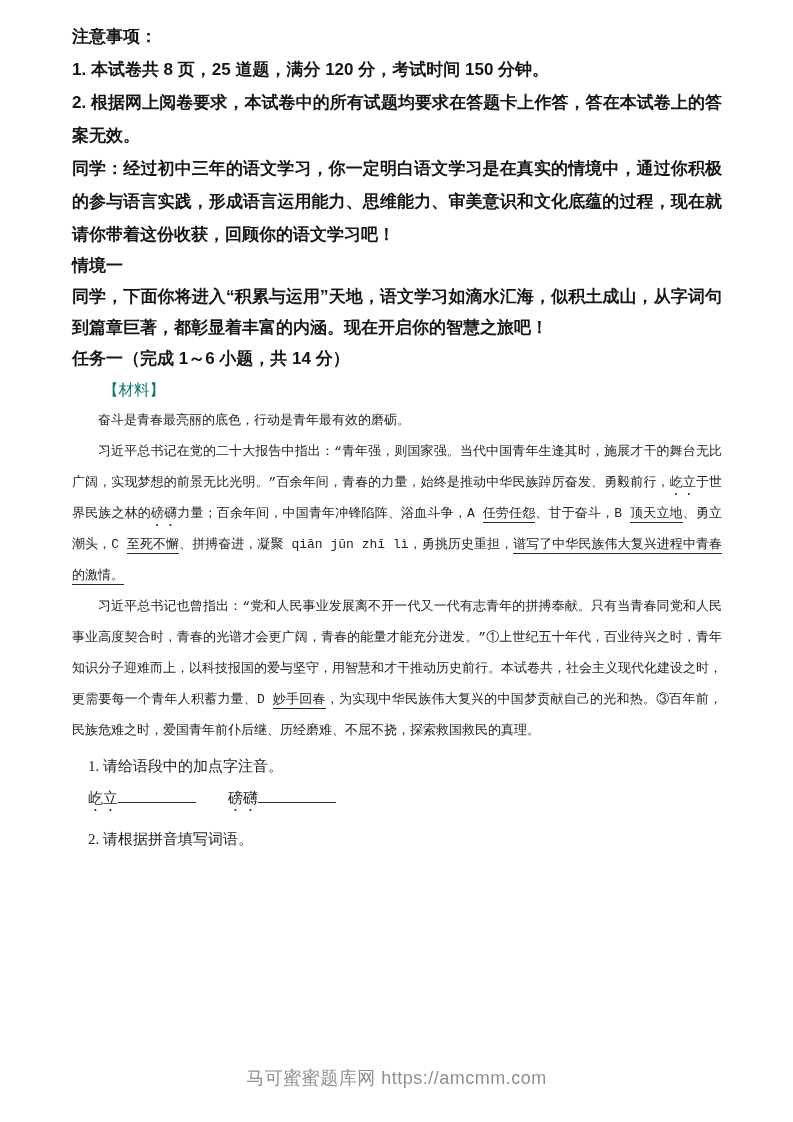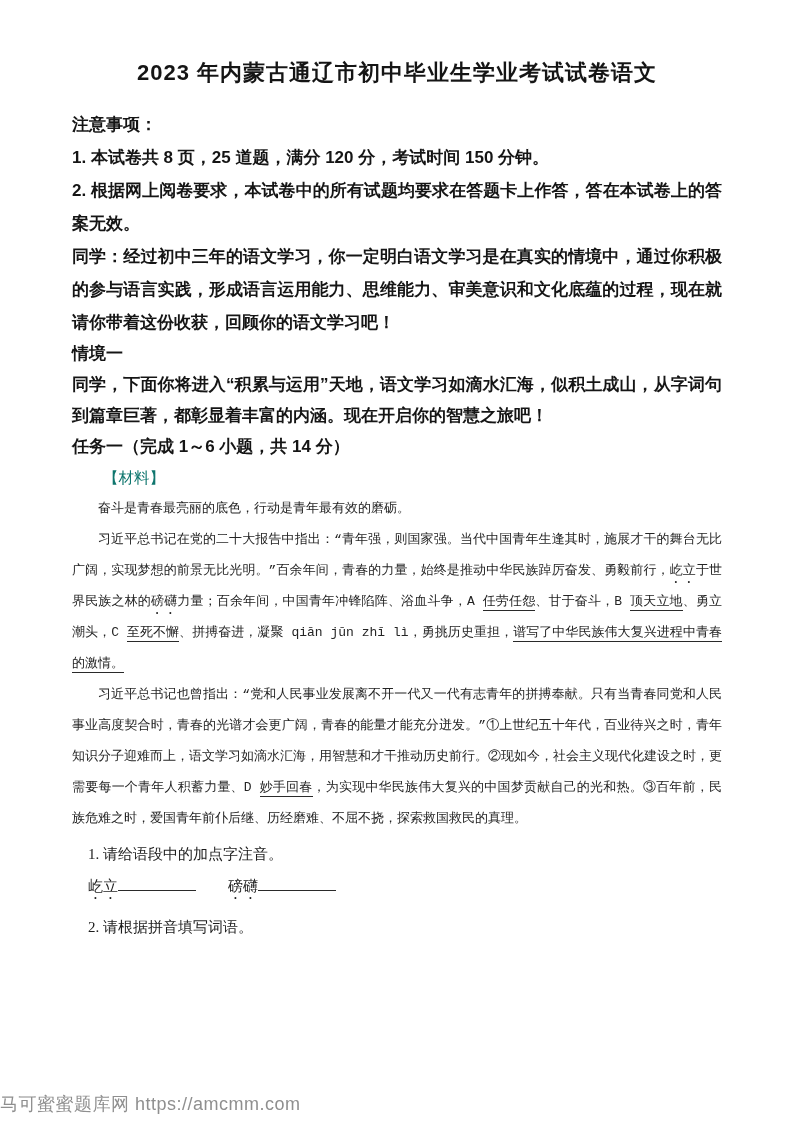--- a/index.html
+++ b/index.html
@@ -102,54 +102,53 @@
     display:inline-block;
     width:32px;
     height:1px;
   }
   
   .footer{
     position:absolute;
     left:0;
     right:0;
     top:1066px;
+    text-align:center;
     font-family:"Liberation Sans","DejaVu Sans",sans-serif;
     font-size:18px;
     color:var(--footer,#8f8f8f);
     letter-spacing:0.5px;
-    margin-top:26px;
   }
 </style>
 </head>
 <body>
 
 <div class="page">
   <div class="content">
 
-    <div class="doc-title">2023 年内蒙古通辽市初中毕业生学业考试试卷语文</div>
 
     <div class="b-block notice-heading">注意事项：</div>
     <div class="b-block">1. 本试卷共 8 页，25 道题，满分 120 分，考试时间 150 分钟。</div>
     <div class="b-block">2. 根据网上阅卷要求，本试卷中的所有试题均要求在答题卡上作答，答在本试卷上的答案无效。</div>
 
     <div class="b-block">同学：经过初中三年的语文学习，你一定明白语文学习是在真实的情境中，通过你积极的参与语言实践，形成语言运用能力、思维能力、审美意识和文化底蕴的过程，现在就请你带着这份收获，回顾你的语文学习吧！</div>
 
     <div class="scene-heading">情境一</div>
 
     <div class="b-block2">同学，下面你将进入“积累与运用”天地，语文学习如滴水汇海，似积土成山，从字词句到篇章巨著，都彰显着丰富的内涵。现在开启你的智慧之旅吧！</div>
 
     <div class="b-block2">任务一（完成 1～6 小题，共 14 分）</div>
 
     <div class="material-label">【材料】</div>
 
     <div class="k-block">奋斗是青春最亮丽的底色，行动是青年最有效的磨砺。</div>
 
     <div class="k-block"><span class="seg-plain">习近平总书记在党的二十大报告中指出：“青年强，则国家强。当代中国青年生逢其时，施展才干的舞台无比广阔，实现梦想的前景无比光明。”百余年间，青春的力量，始终是推动中华民族踔厉奋发、勇毅前行，</span><span class="seg-dots">屹立</span><span class="seg-plain">于世界民族之林的</span><span class="seg-dots">磅礴</span><span class="seg-plain">力量；百余年间，中国青年冲锋陷阵、浴血斗争，A </span><span class="seg-underline">任劳任怨</span><span class="seg-plain">、甘于奋斗，B </span><span class="seg-underline">顶天立地</span><span class="seg-plain">、勇立潮头，C </span><span class="seg-underline">至死不懈</span><span class="seg-plain">、拼搏奋进，凝聚 qiān jūn zhī lì，勇挑历史重担，</span><span class="seg-underline">谱写了中华民族伟大复兴进程中青春的激情。</span></div>
 
-    <div class="k-block"><span class="seg-plain">习近平总书记也曾指出：“党和人民事业发展离不开一代又一代有志青年的拼搏奉献。只有当青春同党和人民事业高度契合时，青春的光谱才会更广阔，青春的能量才能充分迸发。”①上世纪五十年代，百业待兴之时，青年知识分子迎难而上，语文学习如滴水汇海，用智慧和才干推动历史前行。②现如今，社会主义现代化建设之时，更需要每一个青年人积蓄力量、D </span><span class="seg-underline">妙手回春</span><span class="seg-plain">，为实现中华民族伟大复兴的中国梦贡献自己的光和热。③百年前，民族危难之时，爱国青年前仆后继、历经磨难、不屈不挠，探索救国救民的真理。</span></div>
+    <div class="k-block"><span class="seg-plain">习近平总书记也曾指出：“党和人民事业发展离不开一代又一代有志青年的拼搏奉献。只有当青春同党和人民事业高度契合时，青春的光谱才会更广阔，青春的能量才能充分迸发。”①上世纪五十年代，百业待兴之时，青年知识分子迎难而上，以科技报国的爱与坚守，用智慧和才干推动历史前行。本试卷共，社会主义现代化建设之时，更需要每一个青年人积蓄力量、D </span><span class="seg-underline">妙手回春</span><span class="seg-plain">，为实现中华民族伟大复兴的中国梦贡献自己的光和热。③百年前，民族危难之时，爱国青年前仆后继、历经磨难、不屈不挠，探索救国救民的真理。</span></div>
 
     <div class="q-block q1">1. 请给语段中的加点字注音。</div>
 
     <div class="q-block blank-line"><span class="seg-dots">屹立</span><span class="seg-blank"></span><span class="seg-gap"></span><span class="seg-dots">磅礴</span><span class="seg-blank"></span></div>
 
     <div class="q-block q2">2. 请根据拼音填写词语。</div>
 
   </div>
 
   <div class="footer">马可蜜蜜题库网 https://amcmm.com</div>

